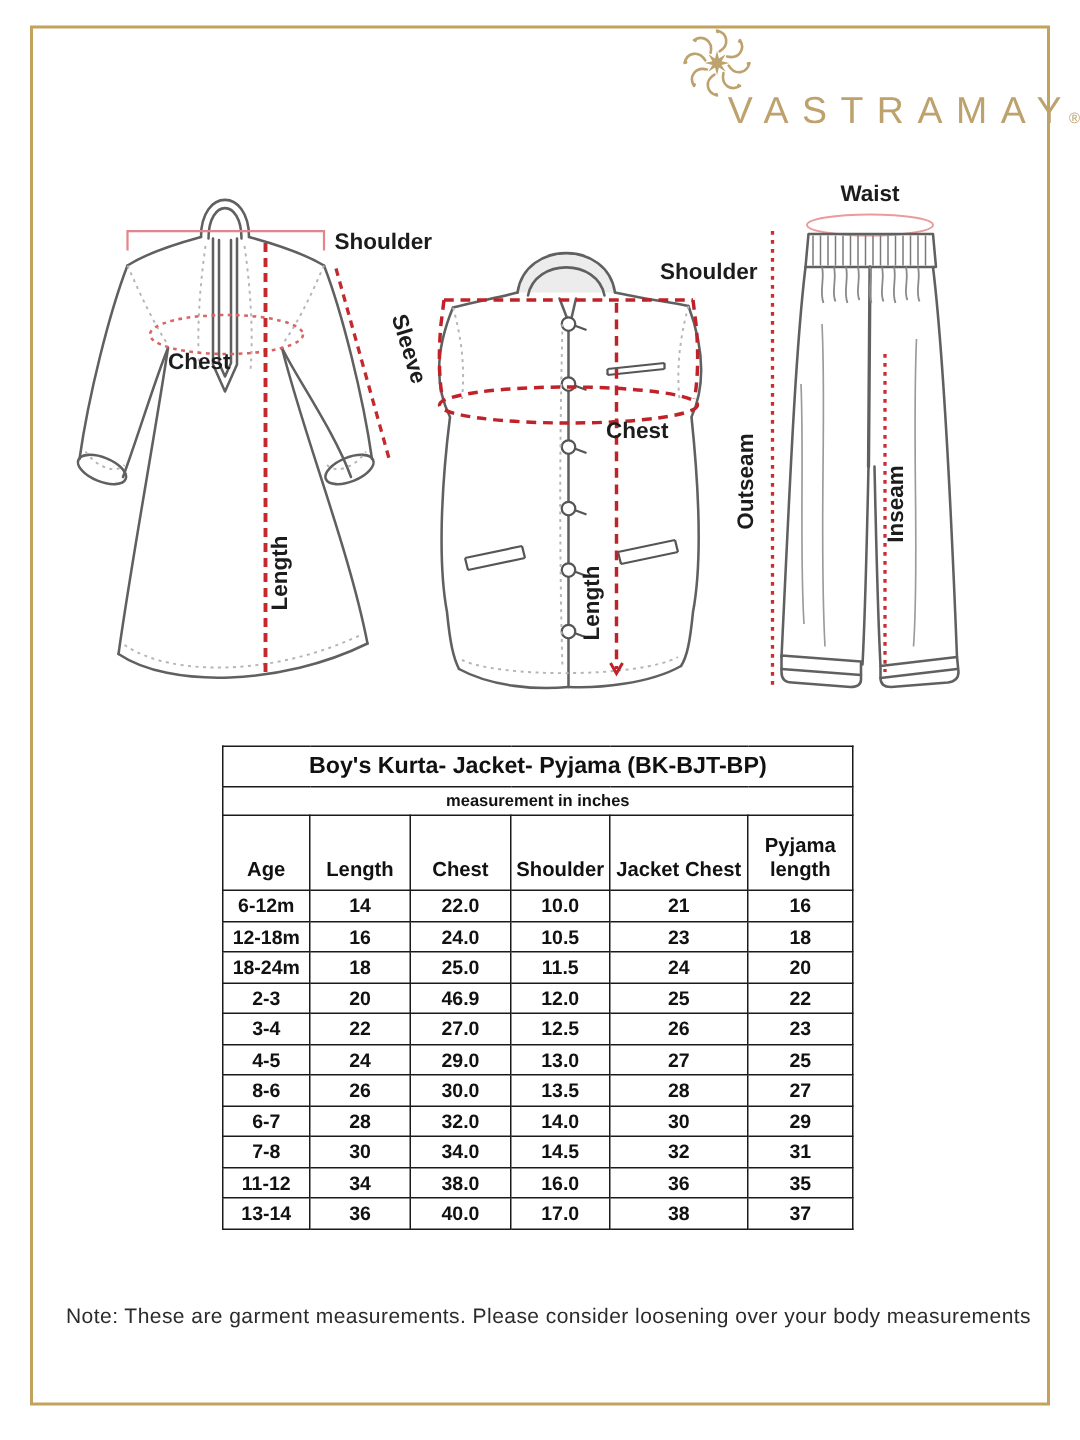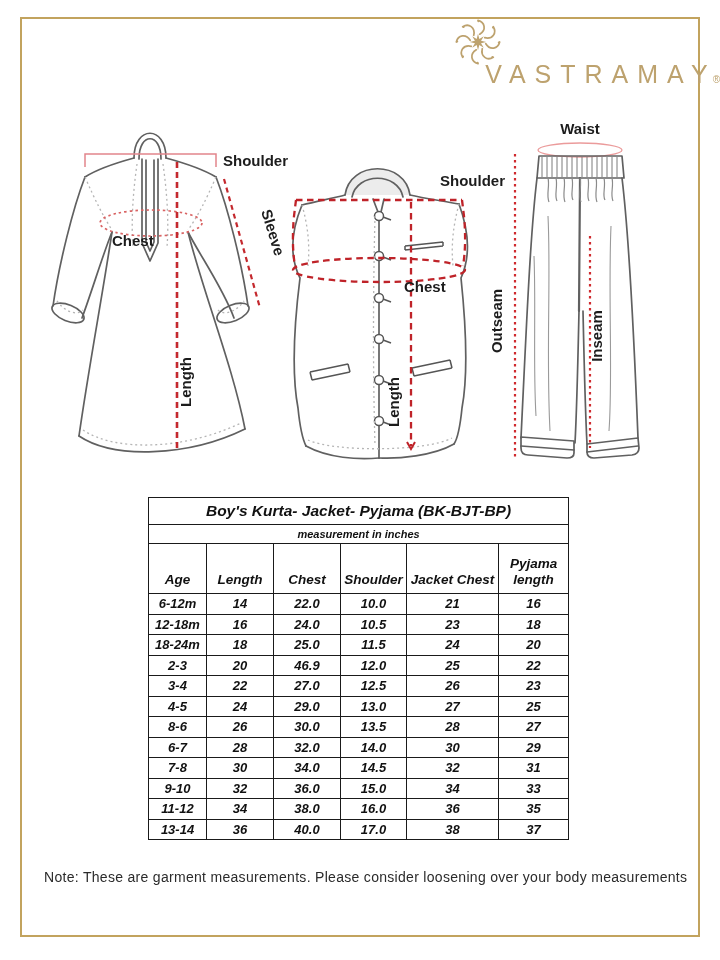--- a/index.html
+++ b/index.html
@@ -10,21 +10,21 @@
   
   .logo{position:absolute;left:0;top:60px;width:720px;text-align:right;}
   .brand-text{font-size:25px;letter-spacing:9px;color:#bda26e;font-weight:400;}
   .brand-reg{font-size:10px;color:#bda26e;vertical-align:baseline;margin-left:-4px;}
   .ornament{position:absolute;left:452px;top:16px;}
   
   .diag{position:absolute;}
   .dlabel{font:bold 15px "Liberation Sans",sans-serif;fill:#1c1c1c;}
   
   .size-table{position:absolute;left:148px;top:497px;width:420px;border-collapse:collapse;
-    table-layout:fixed;background:#fff;font-style:italic;}
+    table-layout:fixed;background:#fff;}
   .size-table th,.size-table td{border:1.5px solid #1a1a1a;text-align:center;color:#111;
     padding:0;overflow:hidden;}
   .t-title{font-size:15.5px;font-weight:bold;height:26px;}
   .t-sub{font-size:11px;font-weight:bold;height:18px;}
   .t-cols th{font-size:13.5px;font-weight:bold;height:44px;vertical-align:bottom;
     padding-bottom:5px;line-height:1.2;}
   .t-cols th.nw{white-space:nowrap;}
   .size-table tbody td{font-size:13px;font-weight:bold;height:19.5px;}
   
   .note{position:absolute;left:44px;top:867px;width:634px;color:#2b2b2b;
@@ -289,28 +289,20 @@
         </tr>
         <tr>
           <td>7-8</td>
           <td>30</td>
           <td>34.0</td>
           <td>14.5</td>
           <td>32</td>
           <td>31</td>
         </tr>
         <tr>
-          <td>9-10</td>
-          <td>32</td>
-          <td>36.0</td>
-          <td>15.0</td>
-          <td>34</td>
-          <td>33</td>
-        </tr>
-        <tr>
           <td>11-12</td>
           <td>34</td>
           <td>38.0</td>
           <td>16.0</td>
           <td>36</td>
           <td>35</td>
         </tr>
         <tr>
           <td>13-14</td>
           <td>36</td>

